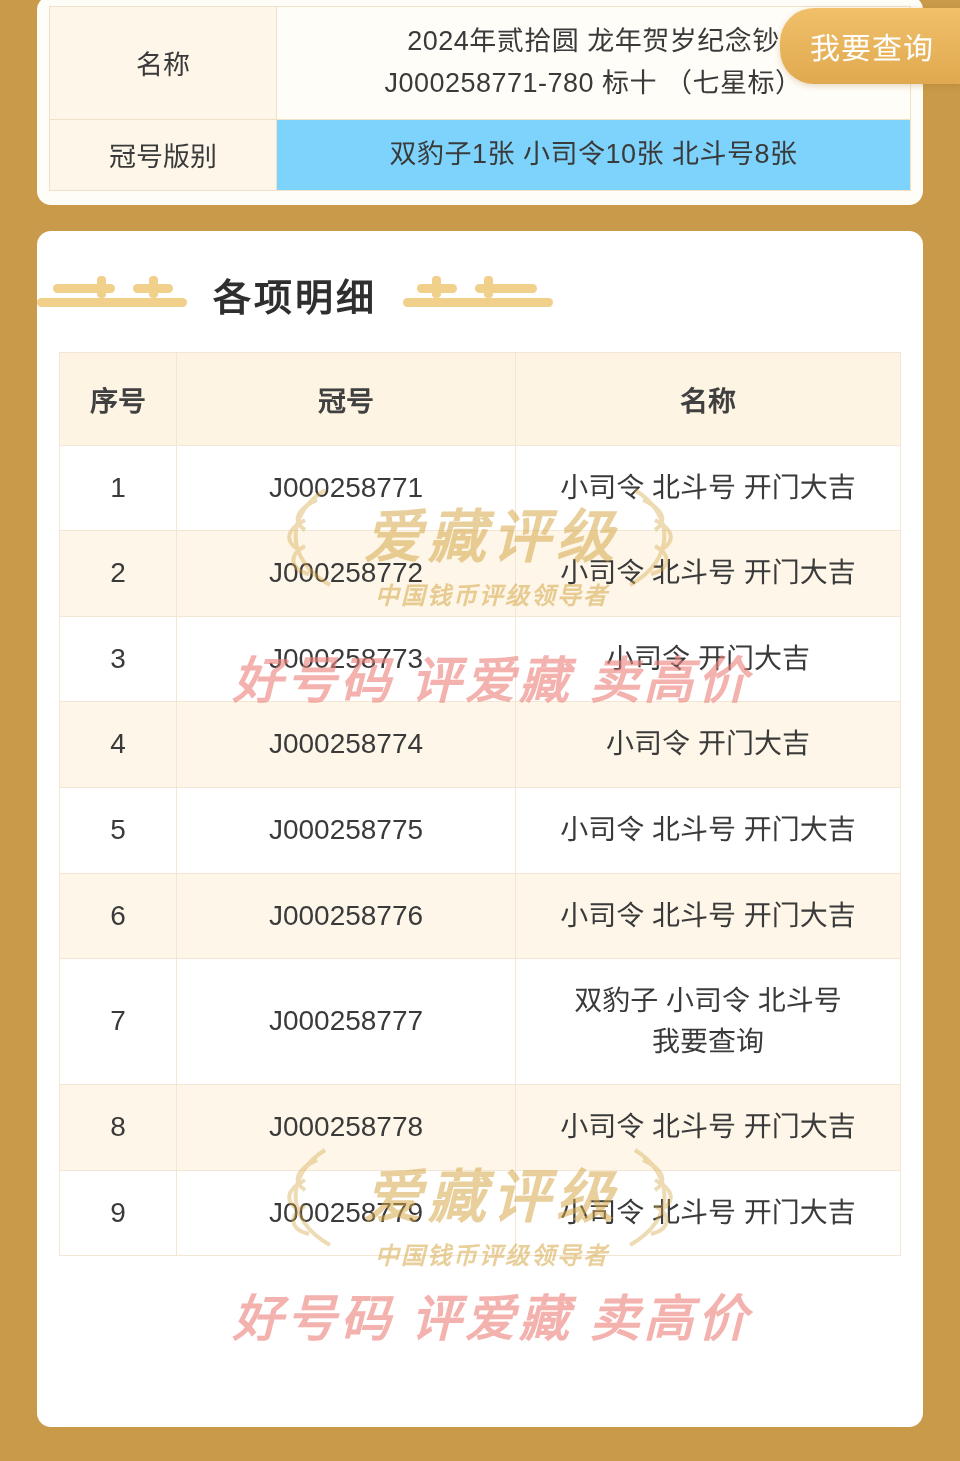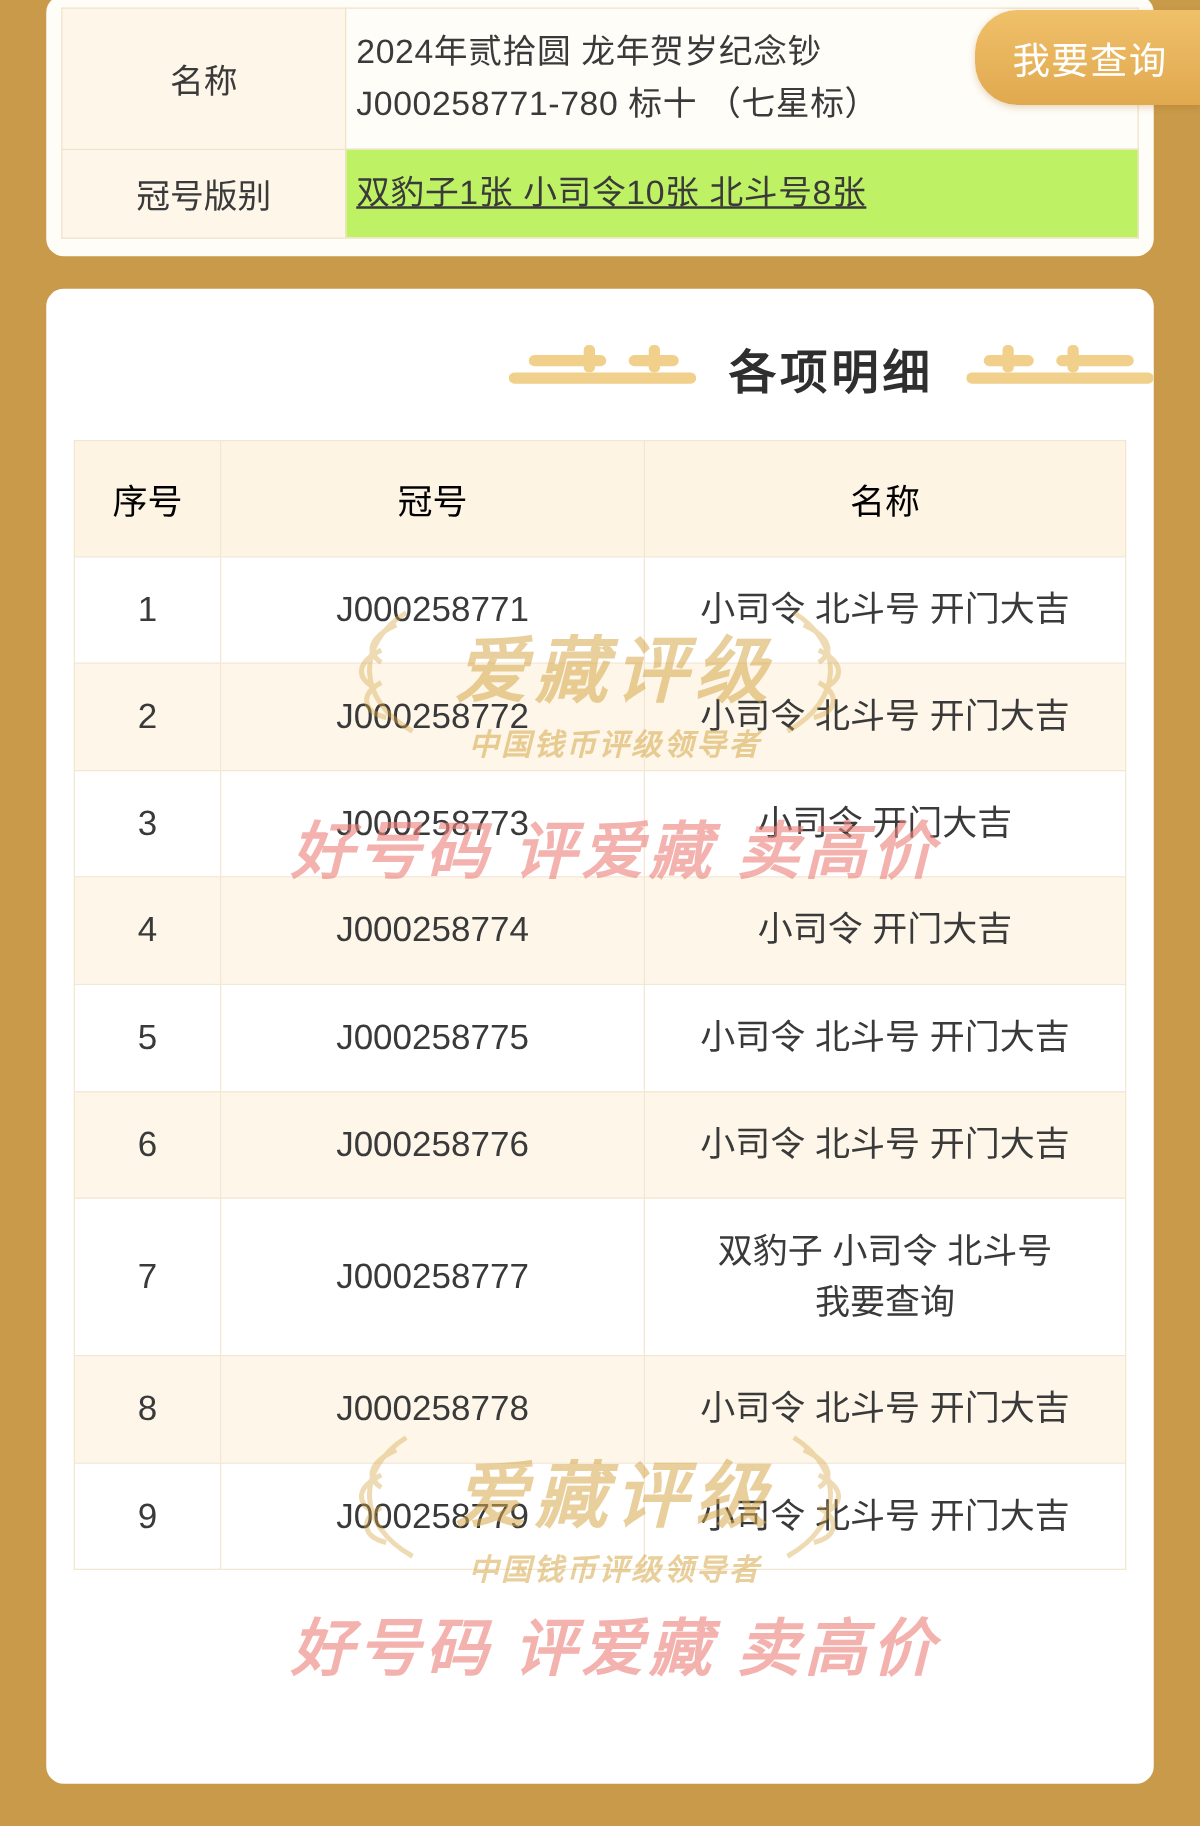--- a/index.html
+++ b/index.html
@@ -43,27 +43,27 @@
     color: #3a3a3a;
     vertical-align: middle;
   }
   .info-label {
     width: 210px;
     text-align: center;
     background: #fdf6e9;
     color: #4a4a4a;
   }
   .info-value {
+    text-align: center;
     background: #fffdf8;
     line-height: 1.55;
     letter-spacing: 0.5px;
   }
   .info-value.alt {
-    background: #bef264;
-    text-decoration: underline;
+    background: #7dd3fc;
   }
   
   .query-btn {
     position: absolute;
     top: 8px;
     right: 0px;
     background: linear-gradient(180deg,#f0c06a 0%, #e0a94f 100%);
     color: #ffffff;
     font-size: 30px;
     padding: 16px 26px 16px 30px;
@@ -80,24 +80,23 @@
     margin-top: 22px;
     padding: 36px 0 0 0;
     box-sizing: border-box;
     position: relative;
     height: 1196px;
     overflow: hidden;
   }
   .detail-title-row {
     display: flex;
     align-items: center;
-    justify-content: flex-end;
+    justify-content: flex-start;
     gap: 26px;
     margin-bottom: 30px;
-    margin-left: 44px;
   }
   .cloud-orn {
     width: 150px;
     height: 44px;
     position: relative;
   }
   .cloud-orn svg { display: block; }
   .detail-title {
     font-size: 38px;
     font-weight: bold;
@@ -110,22 +109,22 @@
     padding: 0 22px;
   }
   .detail-table {
     width: 100%;
     border-collapse: collapse;
     table-layout: fixed;
   }
   .detail-table th {
     background: #fdf4e4;
     font-size: 28px;
-    font-weight: normal;
-    color: #000000;
+    font-weight: bold;
+    color: #404040;
     padding: 26px 4px;
     border: 1px solid #f3e6d2;
     text-align: center;
   }
   .detail-table td {
     font-size: 28px;
     color: #3a3a3a;
     padding: 22px 4px;
     border: 1px solid #f3e6d2;
     text-align: center;

